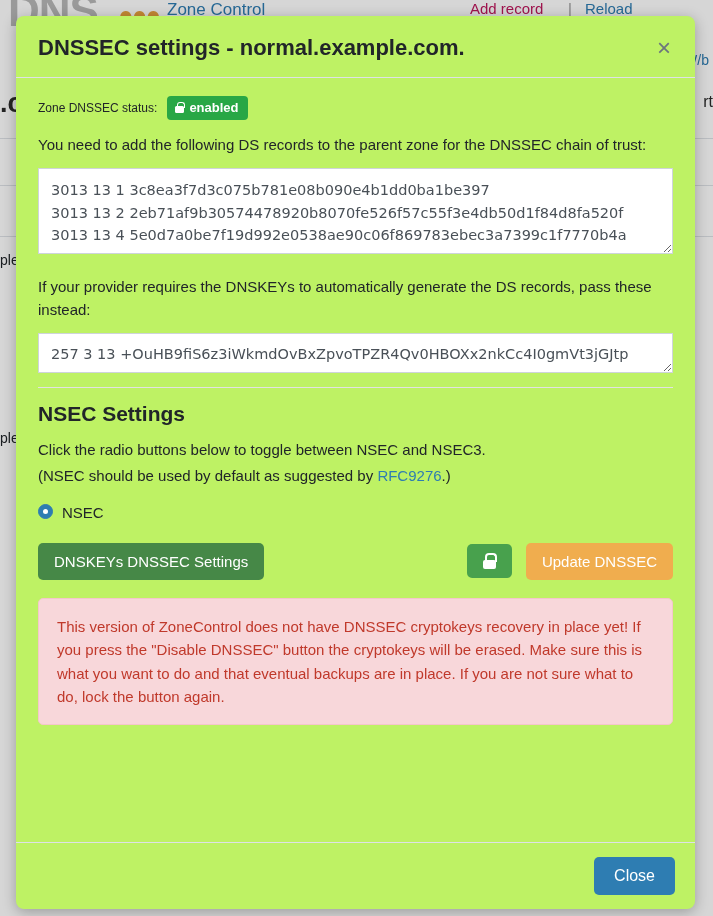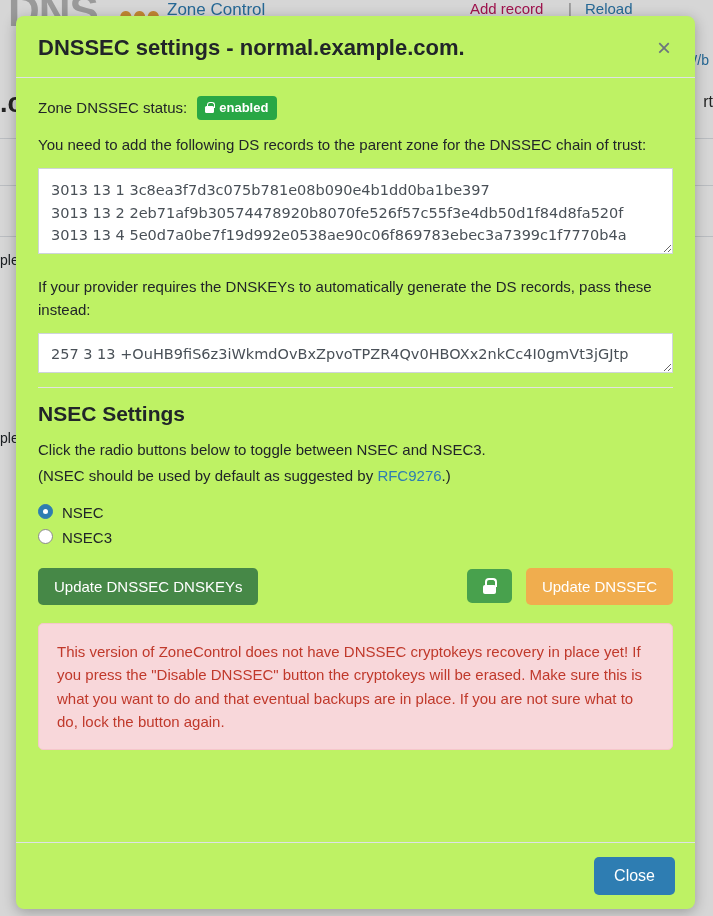--- a/index.html
+++ b/index.html
@@ -143,21 +143,21 @@
     flex: 1 1 auto;
     overflow: hidden;
   }
 
   .status-row {
     display: flex;
     align-items: center;
     gap: 10px;
     margin-bottom: 14px;
   }
-  .status-label { font-size: 15px; }
+  .status-label { font-size: 12px; }
   .badge-enabled {
     background: #28a745;
     color: #fff;
     border-radius: 4px;
     padding: 4px 9px 5px 8px;
     font-size: 13px;
     font-weight: bold;
     display: inline-flex;
     align-items: center;
     gap: 5px;
@@ -387,27 +387,23 @@
 
       <h2 class="section-title">NSEC Settings</h2>
 
       <p class="hint">Click the radio buttons below to toggle between NSEC and NSEC3.</p>
       <p class="hint-2"><span>(NSEC should be used by default as suggested by </span><a class="link" href="#">RFC9276</a><span>.)</span></p>
 
       <div class="radio-row">
         <span class="radio checked"></span>
         <span class="radio-label">NSEC</span>
       </div>
-      <div class="radio-row">
-        <span class="radio"></span>
-        <span class="radio-label">NSEC3</span>
-      </div>
 
       <div class="button-row">
-        <button class="btn btn-update">Update DNSSEC DNSKEYs</button>
+        <button class="btn btn-update">DNSKEYs DNSSEC Settings</button>
         <button class="btn btn-lock">
           <span class="lock-glyph"></span>
         </button>
         <button class="btn btn-disable">Update DNSSEC</button>
       </div>
 
       <div class="warn-box">This version of ZoneControl does not have DNSSEC cryptokeys recovery in place yet! If you press the "Disable DNSSEC" button the cryptokeys will be erased. Make sure this is what you want to do and that eventual backups are in place. If you are not sure what to do, lock the button again.</div>
 
     </div>
 

